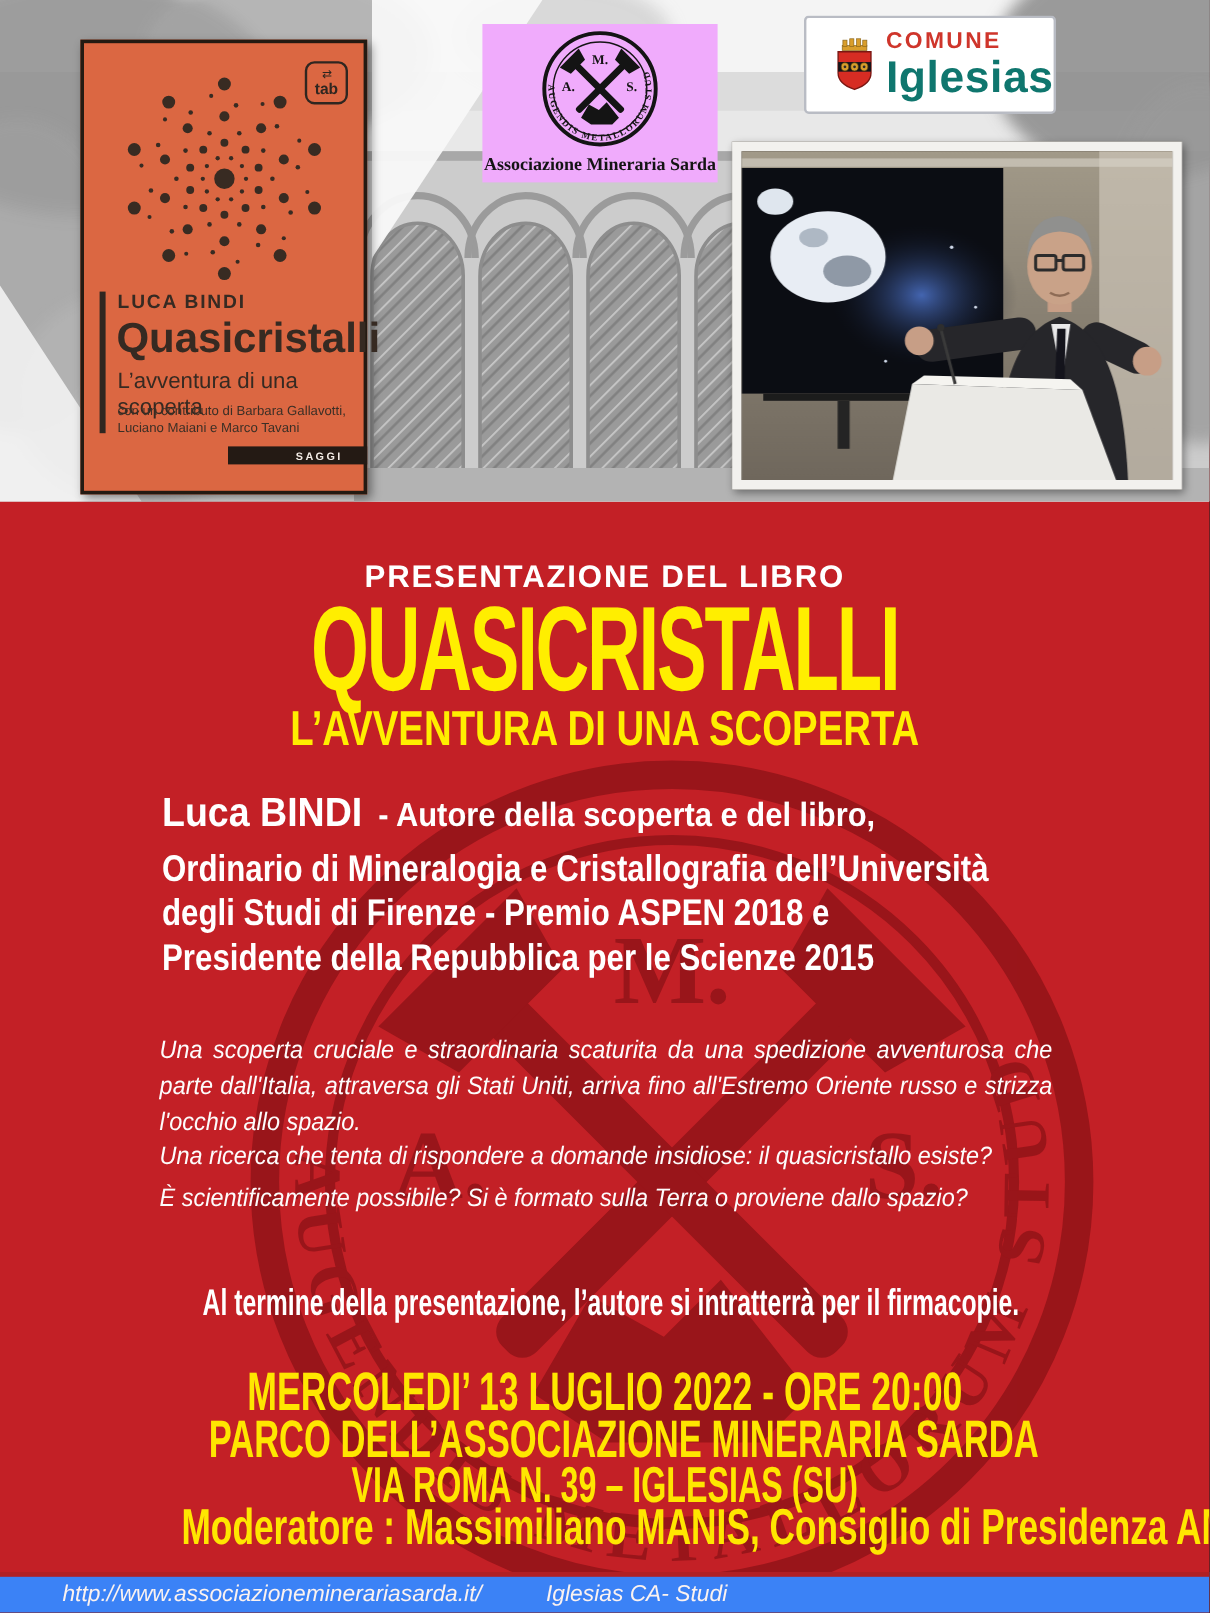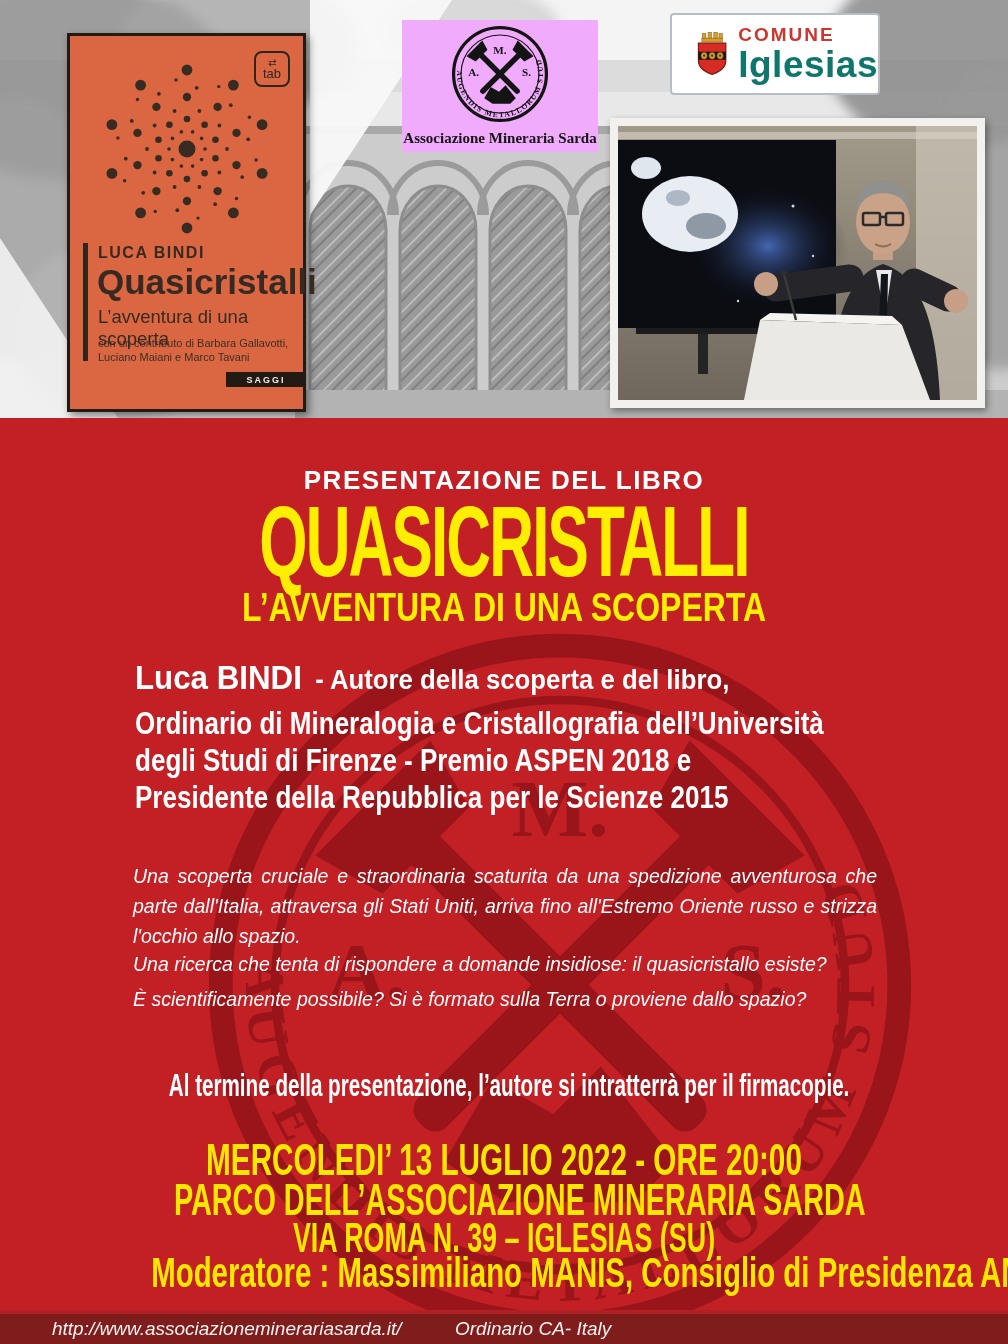--- a/index.html
+++ b/index.html
@@ -16,31 +16,31 @@
     position:absolute;left:67px;top:33px;width:239px;height:379px;
     background:#db6742;border:3px solid #241a12;box-sizing:border-box;
     box-shadow:3px 4px 8px rgba(0,0,0,.45);z-index:3;
   }
   .tab-logo{
     position:absolute;right:13px;top:15px;width:32px;height:32px;
     border:2px solid #2f2620;border-radius:8px;color:#2f2620;
     display:flex;flex-direction:column;align-items:center;justify-content:center;line-height:1;
   }
   .tab-logo .tab-arrows{font-size:10px;letter-spacing:-1px;margin-bottom:-1px;}
-  .tab-logo .tab-word{font-size:13px;font-weight:normal;letter-spacing:0;}
+  .tab-logo .tab-word{font-size:13px;font-weight:bold;letter-spacing:0;}
   .cover-dots{position:absolute;left:17px;top:16px;}
   .cover-rule{position:absolute;left:13px;top:207px;width:5px;height:118px;background:#2f2620;}
   .cover-author{position:absolute;left:28px;top:208px;font-size:16px;font-weight:bold;letter-spacing:1.5px;color:#362a22;}
   .cover-title{position:absolute;left:27px;top:226px;font-size:35px;font-weight:600;color:#362a22;}
   .cover-subtitle{position:absolute;left:28px;top:270px;font-size:18.5px;font-weight:500;color:#362a22;}
   .cover-contrib{position:absolute;left:28px;top:300px;width:200px;font-size:11px;font-weight:500;line-height:1.3;color:#3b2f26;}
   .cover-series{
     position:absolute;right:-3px;bottom:22px;width:80px;height:15px;background:#241a14;
     color:#f3ece6;font-size:9px;font-weight:bold;letter-spacing:2px;
-    display:flex;align-items:center;justify-content:center;
+    display:flex;align-items:center;justify-content:center;padding-left:36px;
   }
   
   .ams-box{position:absolute;left:402px;top:20px;width:196px;height:132px;background:#f0abfc;z-index:2;
     display:flex;flex-direction:column;align-items:center;}
   .ams-box svg.seal{width:104px;height:104px;color:#141414;margin-top:2px;}
   .ams-caption{font-family:"Liberation Serif",serif;font-weight:bold;font-size:15px;color:#141414;margin-top:4px;white-space:nowrap;}
   
   .comune-box{position:absolute;left:670px;top:13px;width:210px;height:82px;background:#ffffff;
     border:2px solid #b9bcc4;border-radius:4px;box-sizing:border-box;z-index:2;
     display:flex;align-items:center;gap:9px;padding-left:23px;}
@@ -70,21 +70,21 @@
     transform:scaleX(.93);transform-origin:left center;}
   .para1{top:443px;width:800px;text-align:justify;}
   .para2{top:531px;width:900px;white-space:nowrap;}
   .para3{top:566px;width:900px;white-space:nowrap;}
   .signing{top:650px;font-size:31px;font-weight:bold;color:#ffffff;transform:scaleX(.665);}
   .ev-datetime{top:716px;font-size:45px;font-weight:bold;color:#ffe600;transform:scaleX(.66);}
   .ev-venue{top:757px;font-size:44px;font-weight:bold;color:#ffe600;transform:scaleX(.655);}
   .ev-address{top:796px;font-size:42px;font-weight:bold;color:#ffe600;transform:scaleX(.64);}
   .ev-moderator{top:831px;font-size:42px;font-weight:bold;color:#ffe600;transform:scaleX(.70);}
   
-  .footer{position:absolute;left:0;top:1310px;width:1008px;height:34px;background:#7f1d1d;
+  .footer{position:absolute;left:0;top:1310px;width:1008px;height:34px;background:#3b82f6;
     border-top:4px solid #b02025;box-sizing:border-box;z-index:2;}
   .footer span{position:absolute;top:4px;font-style:italic;font-size:19px;color:#fbf2f0;white-space:nowrap;}
   .f-web{left:52px;}
   .f-loc{left:455px;}
   .f-mail{left:635px;}
   .hidden-defs{position:absolute;width:0;height:0;overflow:hidden;}
 </style>
 </head>
 <body>
 
@@ -372,15 +372,15 @@
     <p class="txt signing">Al termine della presentazione, l’autore si intratterrà per il firmacopie.</p>
 
     <p class="txt ev-datetime">MERCOLEDI’ 13 LUGLIO 2022 - ORE 20:00</p>
     <p class="txt ev-venue">PARCO DELL’ASSOCIAZIONE MINERARIA SARDA</p>
     <p class="txt ev-address">VIA ROMA N. 39 – IGLESIAS (SU)</p>
     <p class="txt ev-moderator">Moderatore : Massimiliano MANIS, Consiglio di Presidenza AMS</p>
   </div>
 
   <div class="footer">
     <span class="f-web">http://www.associazioneminerariasarda.it/</span>
-    <span class="f-loc">Ordinario  CA- Italy</span>
+    <span class="f-loc">Iglesias  CA- Studi</span>
   </div>
 </div>
 
 </body></html>

